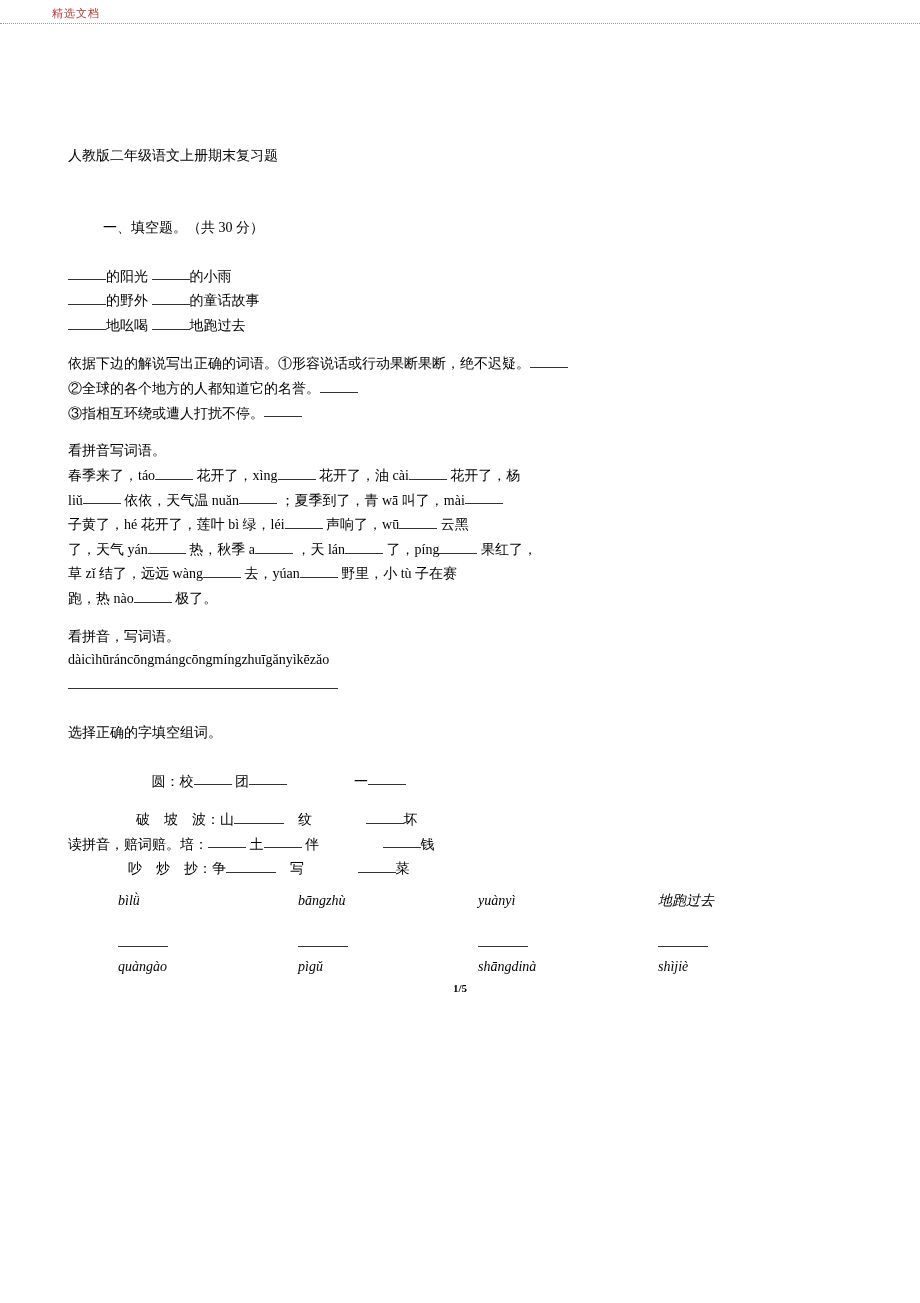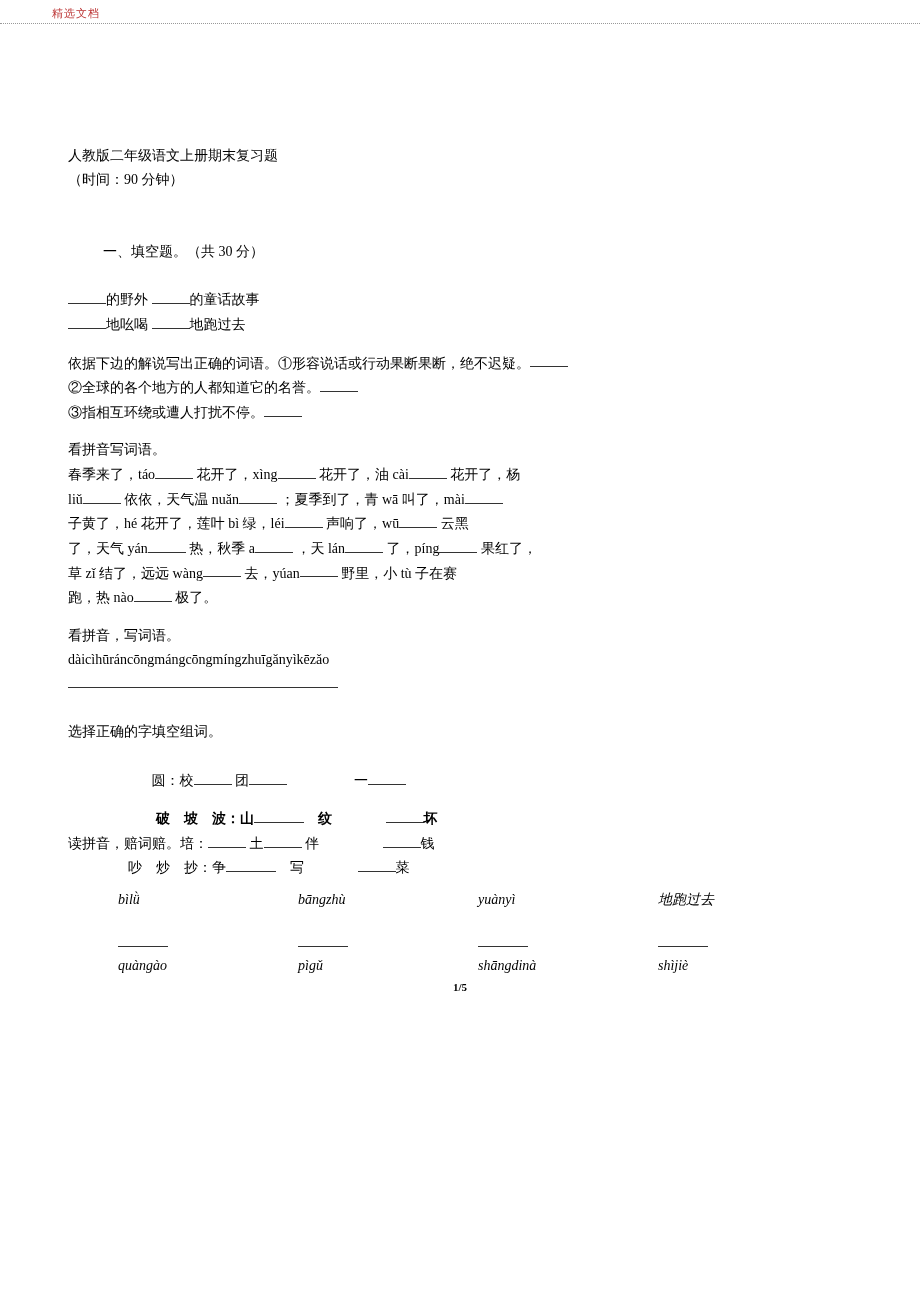--- a/index.html
+++ b/index.html
@@ -79,29 +79,32 @@
 </head>
 <body>
 
 <div class="header-bar">
   <span>精选文档</span>
 </div>
 
 <div class="content">
 
   <p>人教版二年级语文上册期末复习题</p>
-  <p>（时间：90 分钟）</p>
 
   <div class="section-gap"></div>
   <div class="section-gap"></div>
 
   <p style="text-indent:2.5em;">一、填空题。（共 30 分）</p>
 
   <div class="section-gap"></div>
 
+  <p>
+    <span class="blank blank-sm"></span><span>的阳光</span>
+    <span class="blank blank-sm"></span><span>的小雨</span>
+  </p>
   <p>
     <span class="blank blank-sm"></span><span>的野外</span>
     <span class="blank blank-sm"></span><span>的童话故事</span>
   </p>
   <p>
     <span class="blank blank-sm"></span><span>地吆喝</span>
     <span class="blank blank-sm"></span><span>地跑过去</span>
   </p>
 
   <div class="section-gap-sm"></div>
@@ -172,21 +175,21 @@
   <p class="fill-row">
     <span style="display:inline-block;width:80px;"></span>
     <span>圆：校</span><span class="blank blank-sm"></span>
     <span>团</span><span class="blank blank-sm"></span>
     <span style="display:inline-block;width:60px;"></span>
     <span>一</span><span class="blank blank-sm"></span>
   </p>
 
   <div class="section-gap-sm"></div>
 
-  <p style="margin-left:88px;font-weight:bold;">
+  <p style="margin-left:68px;">
     <span>破　坡　波：山</span><span class="blank"></span>
     &nbsp;&nbsp;&nbsp;<span>纹</span>
     <span style="display:inline-block;width:50px;"></span><span class="blank blank-sm"></span><span>坏</span>
   </p>
   <p>
     <span>读拼音，赔词赔。培：</span><span class="blank blank-sm"></span>
     <span>土</span><span class="blank blank-sm"></span>
     <span>伴</span>
     <span style="display:inline-block;width:60px;"></span><span class="blank blank-sm"></span><span>钱</span>
   </p>

